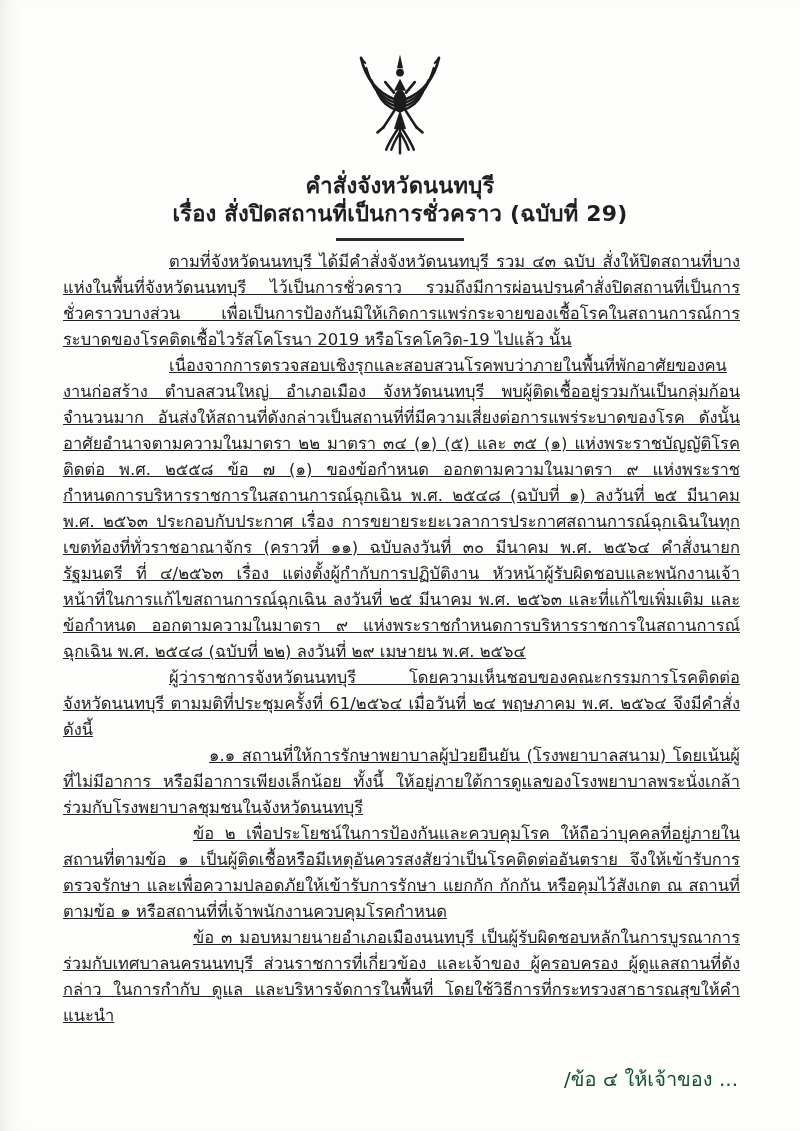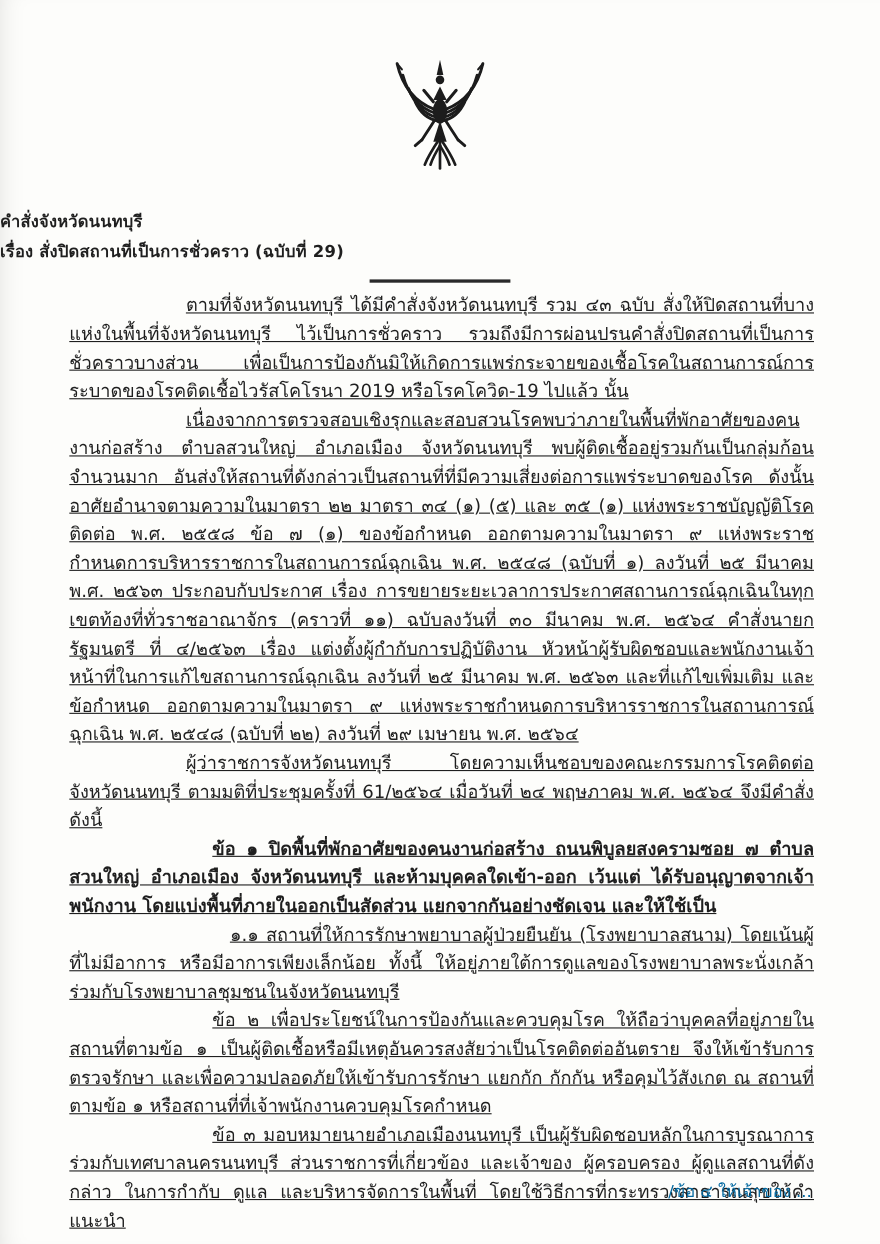--- a/index.html
+++ b/index.html
@@ -14,25 +14,25 @@
     overflow: hidden;
     box-shadow: inset 18px 0 28px -24px rgba(0,0,0,0.18);
   }
   .emblem-wrap {
     display: flex;
     justify-content: center;
     padding-top: 52px;
   }
   .emblem-wrap svg { display: block; }
   .heading {
-    text-align: left;
-    font-size: 15px;
+    text-align: center;
+    font-size: 22px;
     font-weight: bold;
     line-height: 27.5px;
-    margin-top: 22px;
+    margin-top: 6px;
     letter-spacing: 0.2px;
   }
   .divider {
     width: 128px;
     height: 2.5px;
     background: #2a2a2a;
     margin: 11px auto 0 auto;
   }
   .doc-body {
     padding: 8px 60px 0 63px;
@@ -42,22 +42,22 @@
   }
   .doc-body p { margin: 0; text-decoration: underline; }
   .indent-a { text-indent: 106px; }   
   .indent-b { text-indent: 130px; }   
   .indent-c { text-indent: 146px; }   
   .bold { font-weight: bold; }
   .footer-note {
     position: absolute;
     right: 62px;
     bottom: 36px;
-    font-size: 15px;
-    color: #0369a1;
+    font-size: 20px;
+    color: #14532d;
   }
 </style>
 </head>
 <body>
 
 <div class="page">
 
   <div class="emblem-wrap">
     <svg width="104" height="114" viewBox="0 0 120 130" aria-hidden="true">
 
@@ -118,21 +118,20 @@
     <div>คำสั่งจังหวัดนนทบุรี</div>
     <div>เรื่อง  สั่งปิดสถานที่เป็นการชั่วคราว (ฉบับที่ 29)</div>
   </div>
 
   <div class="divider"></div>
 
   <div class="doc-body">
     <p class="indent-a">ตามที่จังหวัดนนทบุรี ได้มีคำสั่งจังหวัดนนทบุรี รวม ๔๓ ฉบับ สั่งให้ปิดสถานที่บางแห่งในพื้นที่จังหวัดนนทบุรี ไว้เป็นการชั่วคราว รวมถึงมีการผ่อนปรนคำสั่งปิดสถานที่เป็นการชั่วคราวบางส่วน เพื่อเป็นการป้องกันมิให้เกิดการแพร่กระจายของเชื้อโรคในสถานการณ์การระบาดของโรคติดเชื้อไวรัสโคโรนา 2019 หรือโรคโควิด-19 ไปแล้ว นั้น</p>
     <p class="indent-a">เนื่องจากการตรวจสอบเชิงรุกและสอบสวนโรคพบว่าภายในพื้นที่พักอาศัยของคนงานก่อสร้าง ตำบลสวนใหญ่ อำเภอเมือง จังหวัดนนทบุรี พบผู้ติดเชื้ออยู่รวมกันเป็นกลุ่มก้อนจำนวนมาก อันส่งให้สถานที่ดังกล่าวเป็นสถานที่ที่มีความเสี่ยงต่อการแพร่ระบาดของโรค ดังนั้น อาศัยอำนาจตามความในมาตรา ๒๒ มาตรา ๓๔ (๑) (๕) และ ๓๕ (๑) แห่งพระราชบัญญัติโรคติดต่อ พ.ศ. ๒๕๕๘ ข้อ ๗ (๑) ของข้อกำหนด ออกตามความในมาตรา ๙ แห่งพระราชกำหนดการบริหารราชการในสถานการณ์ฉุกเฉิน พ.ศ. ๒๕๔๘ (ฉบับที่ ๑) ลงวันที่ ๒๕ มีนาคม พ.ศ. ๒๕๖๓ ประกอบกับประกาศ เรื่อง การขยายระยะเวลาการประกาศสถานการณ์ฉุกเฉินในทุกเขตท้องที่ทั่วราชอาณาจักร (คราวที่ ๑๑) ฉบับลงวันที่ ๓๐ มีนาคม พ.ศ. ๒๕๖๔ คำสั่งนายกรัฐมนตรี ที่ ๔/๒๕๖๓ เรื่อง แต่งตั้งผู้กำกับการปฏิบัติงาน หัวหน้าผู้รับผิดชอบและพนักงานเจ้าหน้าที่ในการแก้ไขสถานการณ์ฉุกเฉิน ลงวันที่ ๒๕ มีนาคม พ.ศ. ๒๕๖๓ และที่แก้ไขเพิ่มเติม และข้อกำหนด ออกตามความในมาตรา ๙ แห่งพระราชกำหนดการบริหารราชการในสถานการณ์ฉุกเฉิน พ.ศ. ๒๕๔๘ (ฉบับที่ ๒๒) ลงวันที่ ๒๙ เมษายน พ.ศ. ๒๕๖๔</p>
     <p class="indent-a">ผู้ว่าราชการจังหวัดนนทบุรี โดยความเห็นชอบของคณะกรรมการโรคติดต่อจังหวัดนนทบุรี ตามมติที่ประชุมครั้งที่ 61/๒๕๖๔ เมื่อวันที่ ๒๔ พฤษภาคม พ.ศ. ๒๕๖๔ จึงมีคำสั่ง ดังนี้</p>
-    <p class="indent-b bold">ข้อ ๑ ปิดพื้นที่พักอาศัยของคนงานก่อสร้าง ถนนพิบูลยสงครามซอย ๗ ตำบลสวนใหญ่ อำเภอเมือง จังหวัดนนทบุรี และห้ามบุคคลใดเข้า-ออก เว้นแต่ ได้รับอนุญาตจากเจ้าพนักงาน โดยแบ่งพื้นที่ภายในออกเป็นสัดส่วน แยกจากกันอย่างชัดเจน และให้ใช้เป็น</p>
     <p class="indent-c">๑.๑ สถานที่ให้การรักษาพยาบาลผู้ป่วยยืนยัน (โรงพยาบาลสนาม) โดยเน้นผู้ที่ไม่มีอาการ หรือมีอาการเพียงเล็กน้อย ทั้งนี้ ให้อยู่ภายใต้การดูแลของโรงพยาบาลพระนั่งเกล้าร่วมกับโรงพยาบาลชุมชนในจังหวัดนนทบุรี</p>
     <p class="indent-b">ข้อ ๒ เพื่อประโยชน์ในการป้องกันและควบคุมโรค ให้ถือว่าบุคคลที่อยู่ภายในสถานที่ตามข้อ ๑ เป็นผู้ติดเชื้อหรือมีเหตุอันควรสงสัยว่าเป็นโรคติดต่ออันตราย จึงให้เข้ารับการตรวจรักษา และเพื่อความปลอดภัยให้เข้ารับการรักษา แยกกัก กักกัน หรือคุมไว้สังเกต ณ สถานที่ตามข้อ ๑ หรือสถานที่ที่เจ้าพนักงานควบคุมโรคกำหนด</p>
     <p class="indent-b">ข้อ ๓ มอบหมายนายอำเภอเมืองนนทบุรี เป็นผู้รับผิดชอบหลักในการบูรณาการร่วมกับเทศบาลนครนนทบุรี ส่วนราชการที่เกี่ยวข้อง และเจ้าของ ผู้ครอบครอง ผู้ดูแลสถานที่ดังกล่าว ในการกำกับ ดูแล และบริหารจัดการในพื้นที่ โดยใช้วิธีการที่กระทรวงสาธารณสุขให้คำแนะนำ</p>
   </div>
 
   <div class="footer-note">/ข้อ ๔ ให้เจ้าของ ...</div>
 
 </div>
 
 </body></html>

